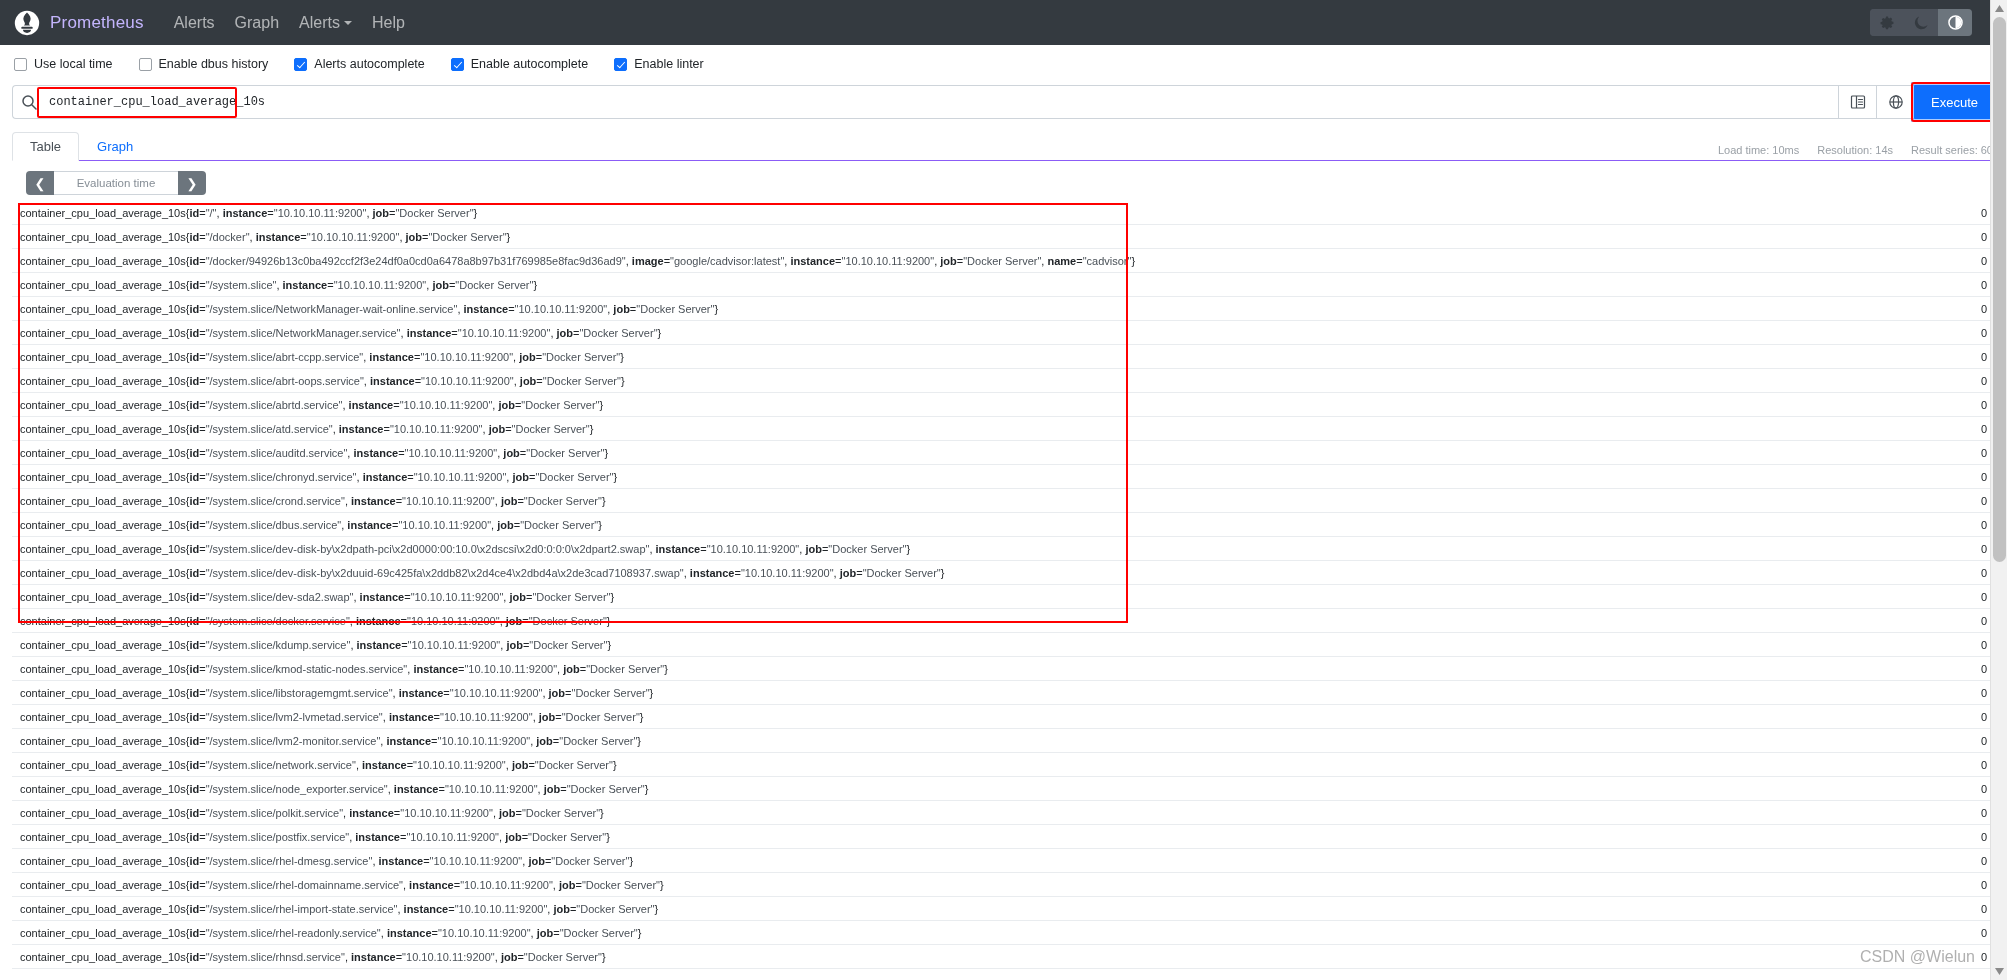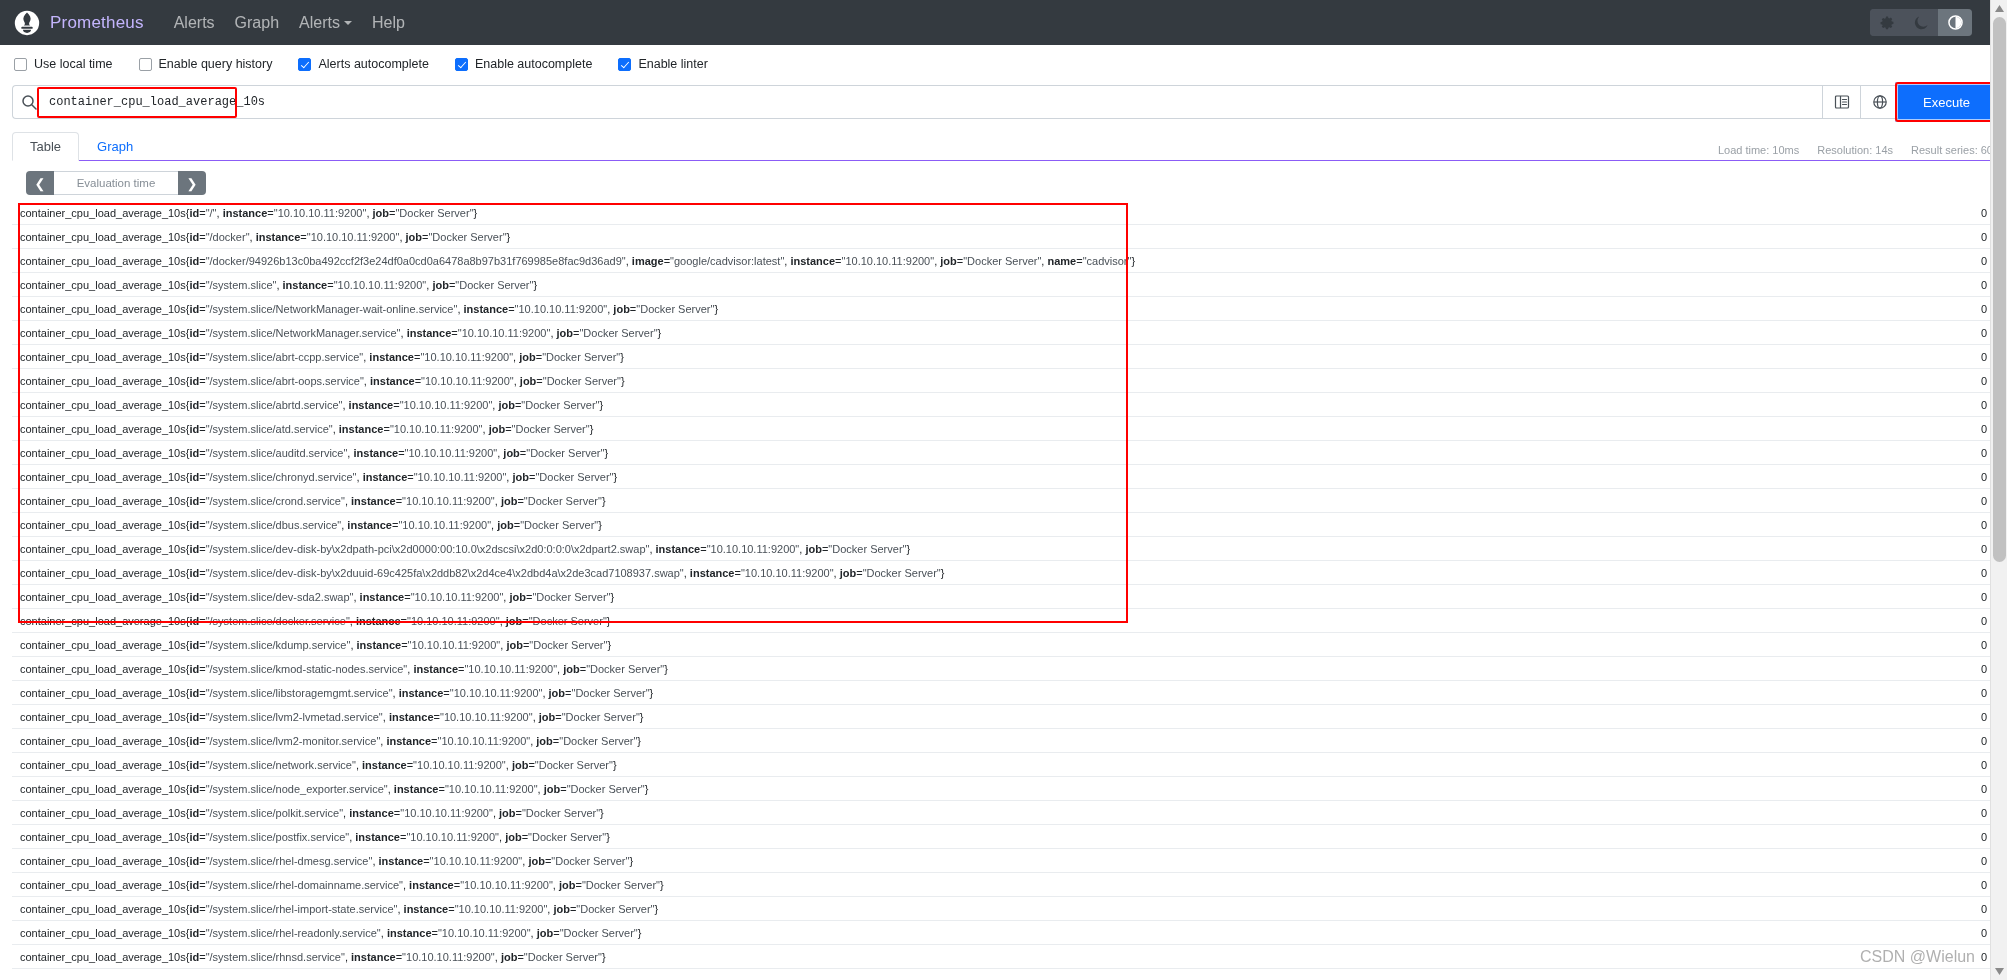--- a/index.html
+++ b/index.html
@@ -153,21 +153,21 @@
     cursor: pointer;
   }
   .qbtn svg { display: block; }
   .execute-wrap { position: relative; display: flex; }
   .execute-btn {
     background: #0d6efd;
     color: #fff;
     border: 1px solid #0d6efd;
     border-radius: 0 4px 4px 0;
     font-size: 13px;
-    padding: 0 24px;
+    padding: 0 16px;
     cursor: pointer;
     white-space: nowrap;
     font-family: "Liberation Sans", sans-serif;
     box-shadow: 0 0 0 3px rgba(13,110,253,.35);
   }
   .exec-annot {
     position: absolute;
     left: -3px; top: -3px; right: -3px; bottom: -3px;
     border: 2px solid #ff0000;
     border-radius: 3px;
@@ -365,21 +365,21 @@
   </div>
 </div>
 
 <div class="options-row">
   <label class="opt">
     <span class="cbox"></span>
     <span class="opt-label">Use local time</span>
   </label>
   <label class="opt">
     <span class="cbox"></span>
-    <span class="opt-label">Enable query history</span>
+    <span class="opt-label">Enable dbus history</span>
   </label>
   <label class="opt">
     <span class="cbox checked"></span>
     <span class="opt-label">Alerts autocomplete</span>
   </label>
   <label class="opt">
     <span class="cbox checked"></span>
     <span class="opt-label">Enable autocomplete</span>
   </label>
   <label class="opt">

